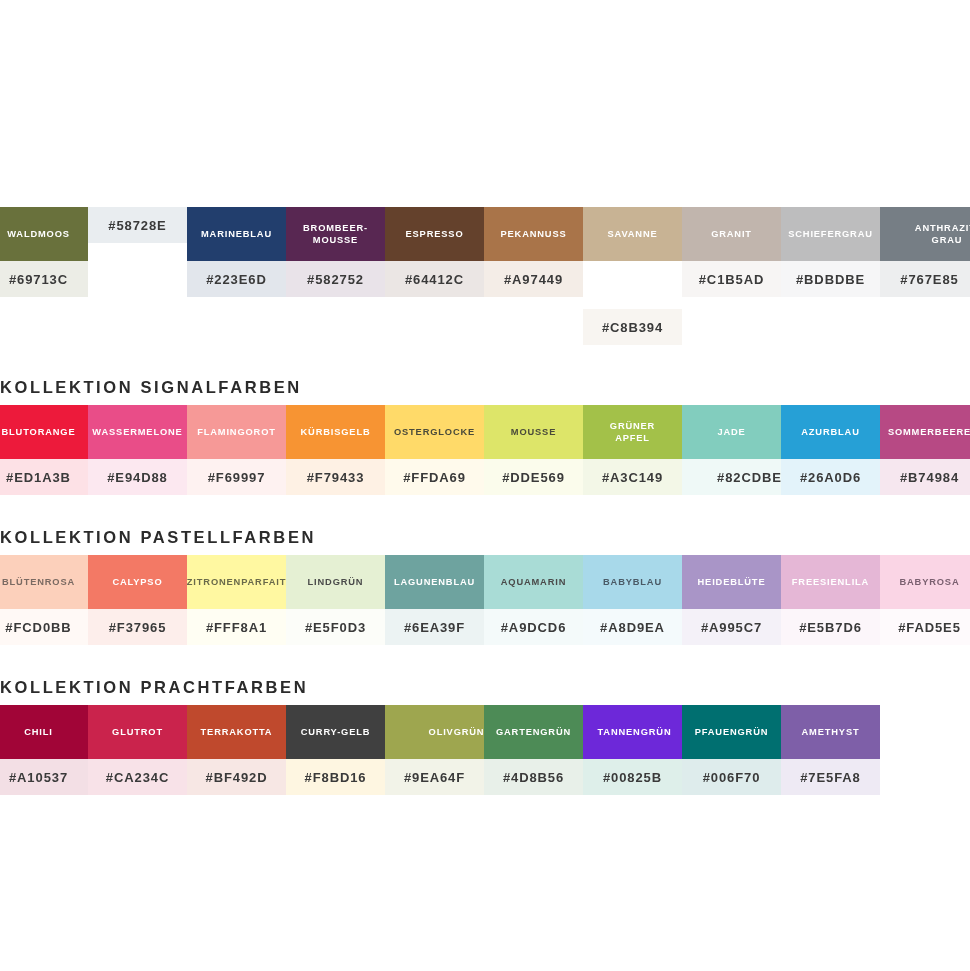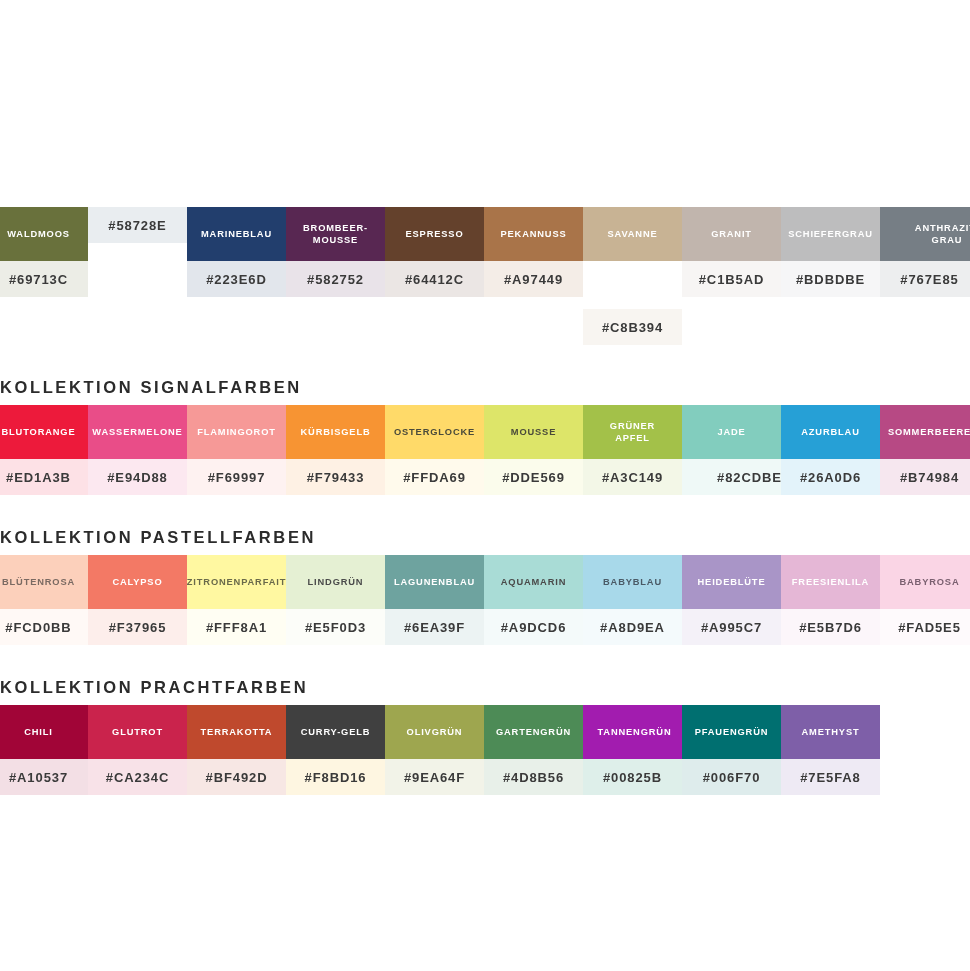--- a/index.html
+++ b/index.html
@@ -391,36 +391,36 @@
           <div class="swatch">
             <div class="swatch-color" style="background: #404040;">
               <div class="swatch-name" style="color: rgb(255, 255, 255);">CURRY-GELB</div>
             </div>
             <div class="swatch-hex" style="background: rgb(254, 246, 225);">
               <div class="swatch-hex-text" style="color: rgb(58, 58, 58);">#F8BD16</div>
             </div>
           </div>
           <div class="swatch">
             <div class="swatch-color" style="background: rgb(158, 166, 79);">
-              <div class="swatch-name" style="color: rgb(255, 255, 255);">OLIVGRÜN</div>
+              <div class="swatch-name" style="color: rgb(255, 255, 255); padding-left: 44px;">OLIVGRÜN</div>
             </div>
             <div class="swatch-hex" style="background: rgb(242, 243, 232);">
               <div class="swatch-hex-text" style="color: rgb(58, 58, 58);">#9EA64F</div>
             </div>
           </div>
           <div class="swatch">
             <div class="swatch-color" style="background: rgb(77, 139, 86);">
               <div class="swatch-name" style="color: rgb(255, 255, 255);">GARTENGRÜN</div>
             </div>
             <div class="swatch-hex" style="background: rgb(232, 240, 233);">
               <div class="swatch-hex-text" style="color: rgb(58, 58, 58);">#4D8B56</div>
             </div>
           </div>
           <div class="swatch">
-            <div class="swatch-color" style="background: #a21caf; padding-left: 8px;">
+            <div class="swatch-color" style="background: #6d28d9; padding-left: 8px;">
               <div class="swatch-name" style="color: rgb(255, 255, 255);">TANNENGRÜN</div>
             </div>
             <div class="swatch-hex" style="background: rgb(222, 239, 234);">
               <div class="swatch-hex-text" style="color: rgb(58, 58, 58);">#00825B</div>
             </div>
           </div>
           <div class="swatch">
             <div class="swatch-color" style="background: rgb(0, 111, 112);">
               <div class="swatch-name" style="color: rgb(255, 255, 255);">PFAUENGRÜN</div>
             </div>

